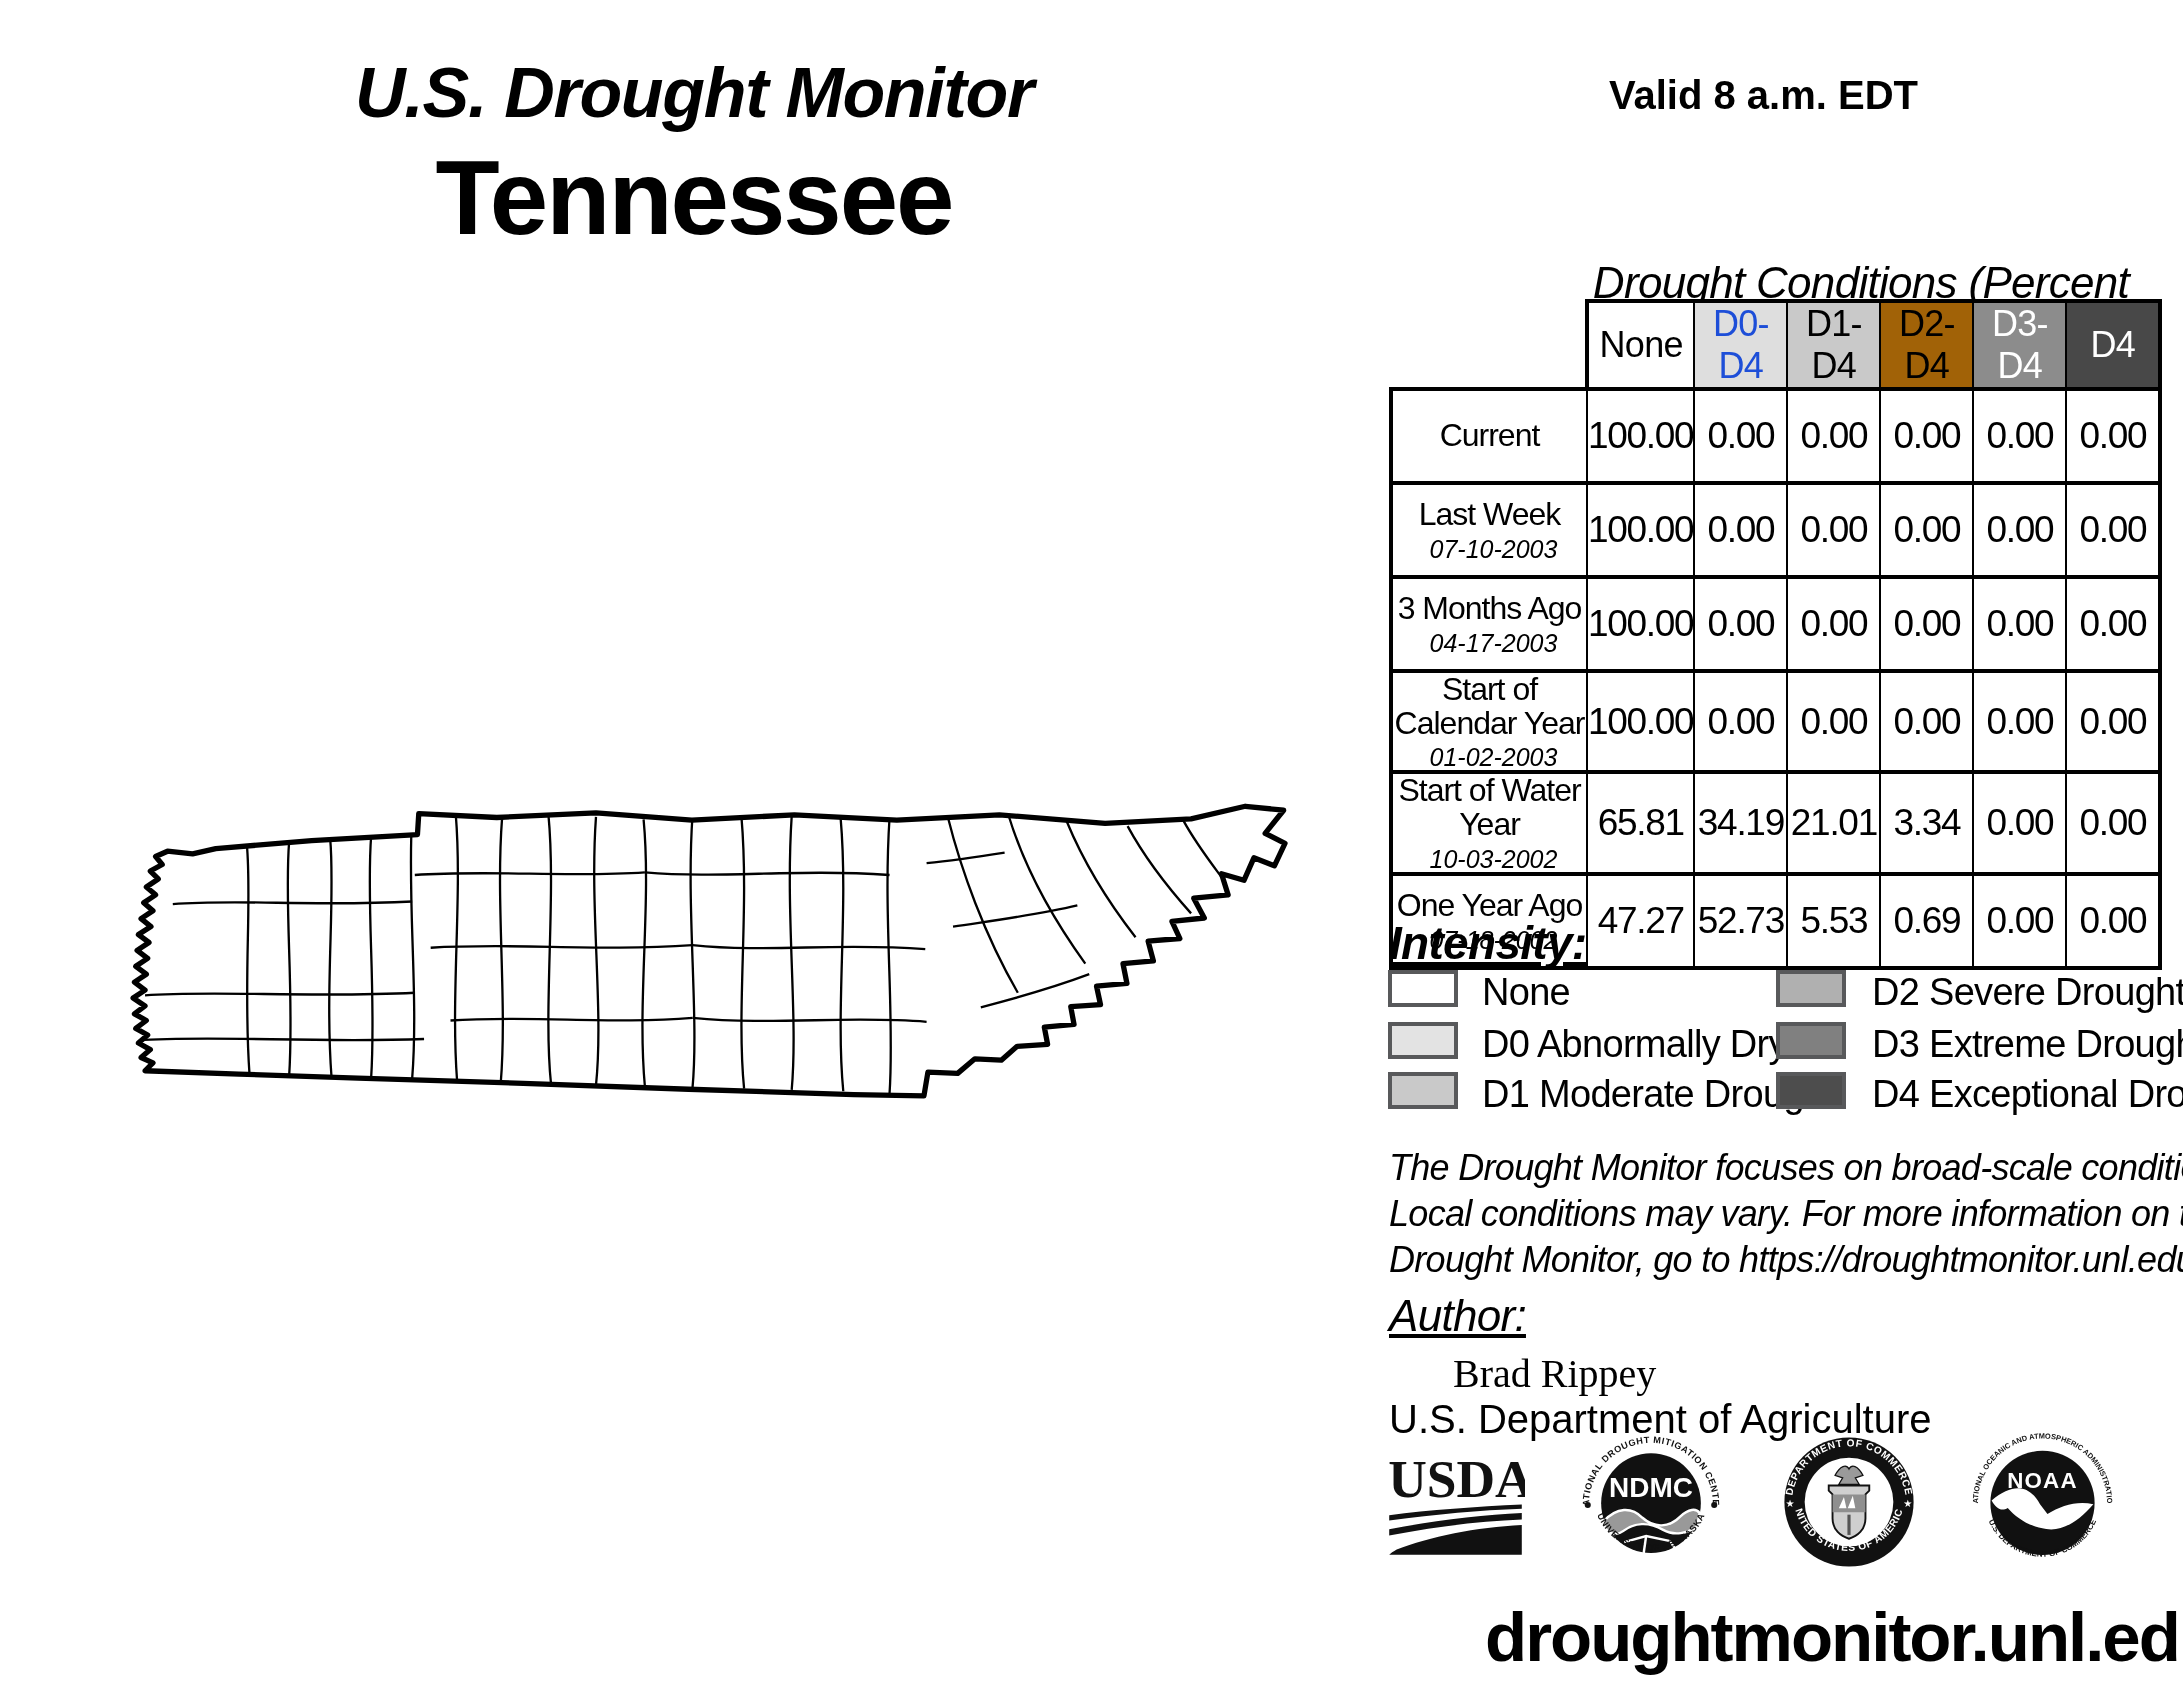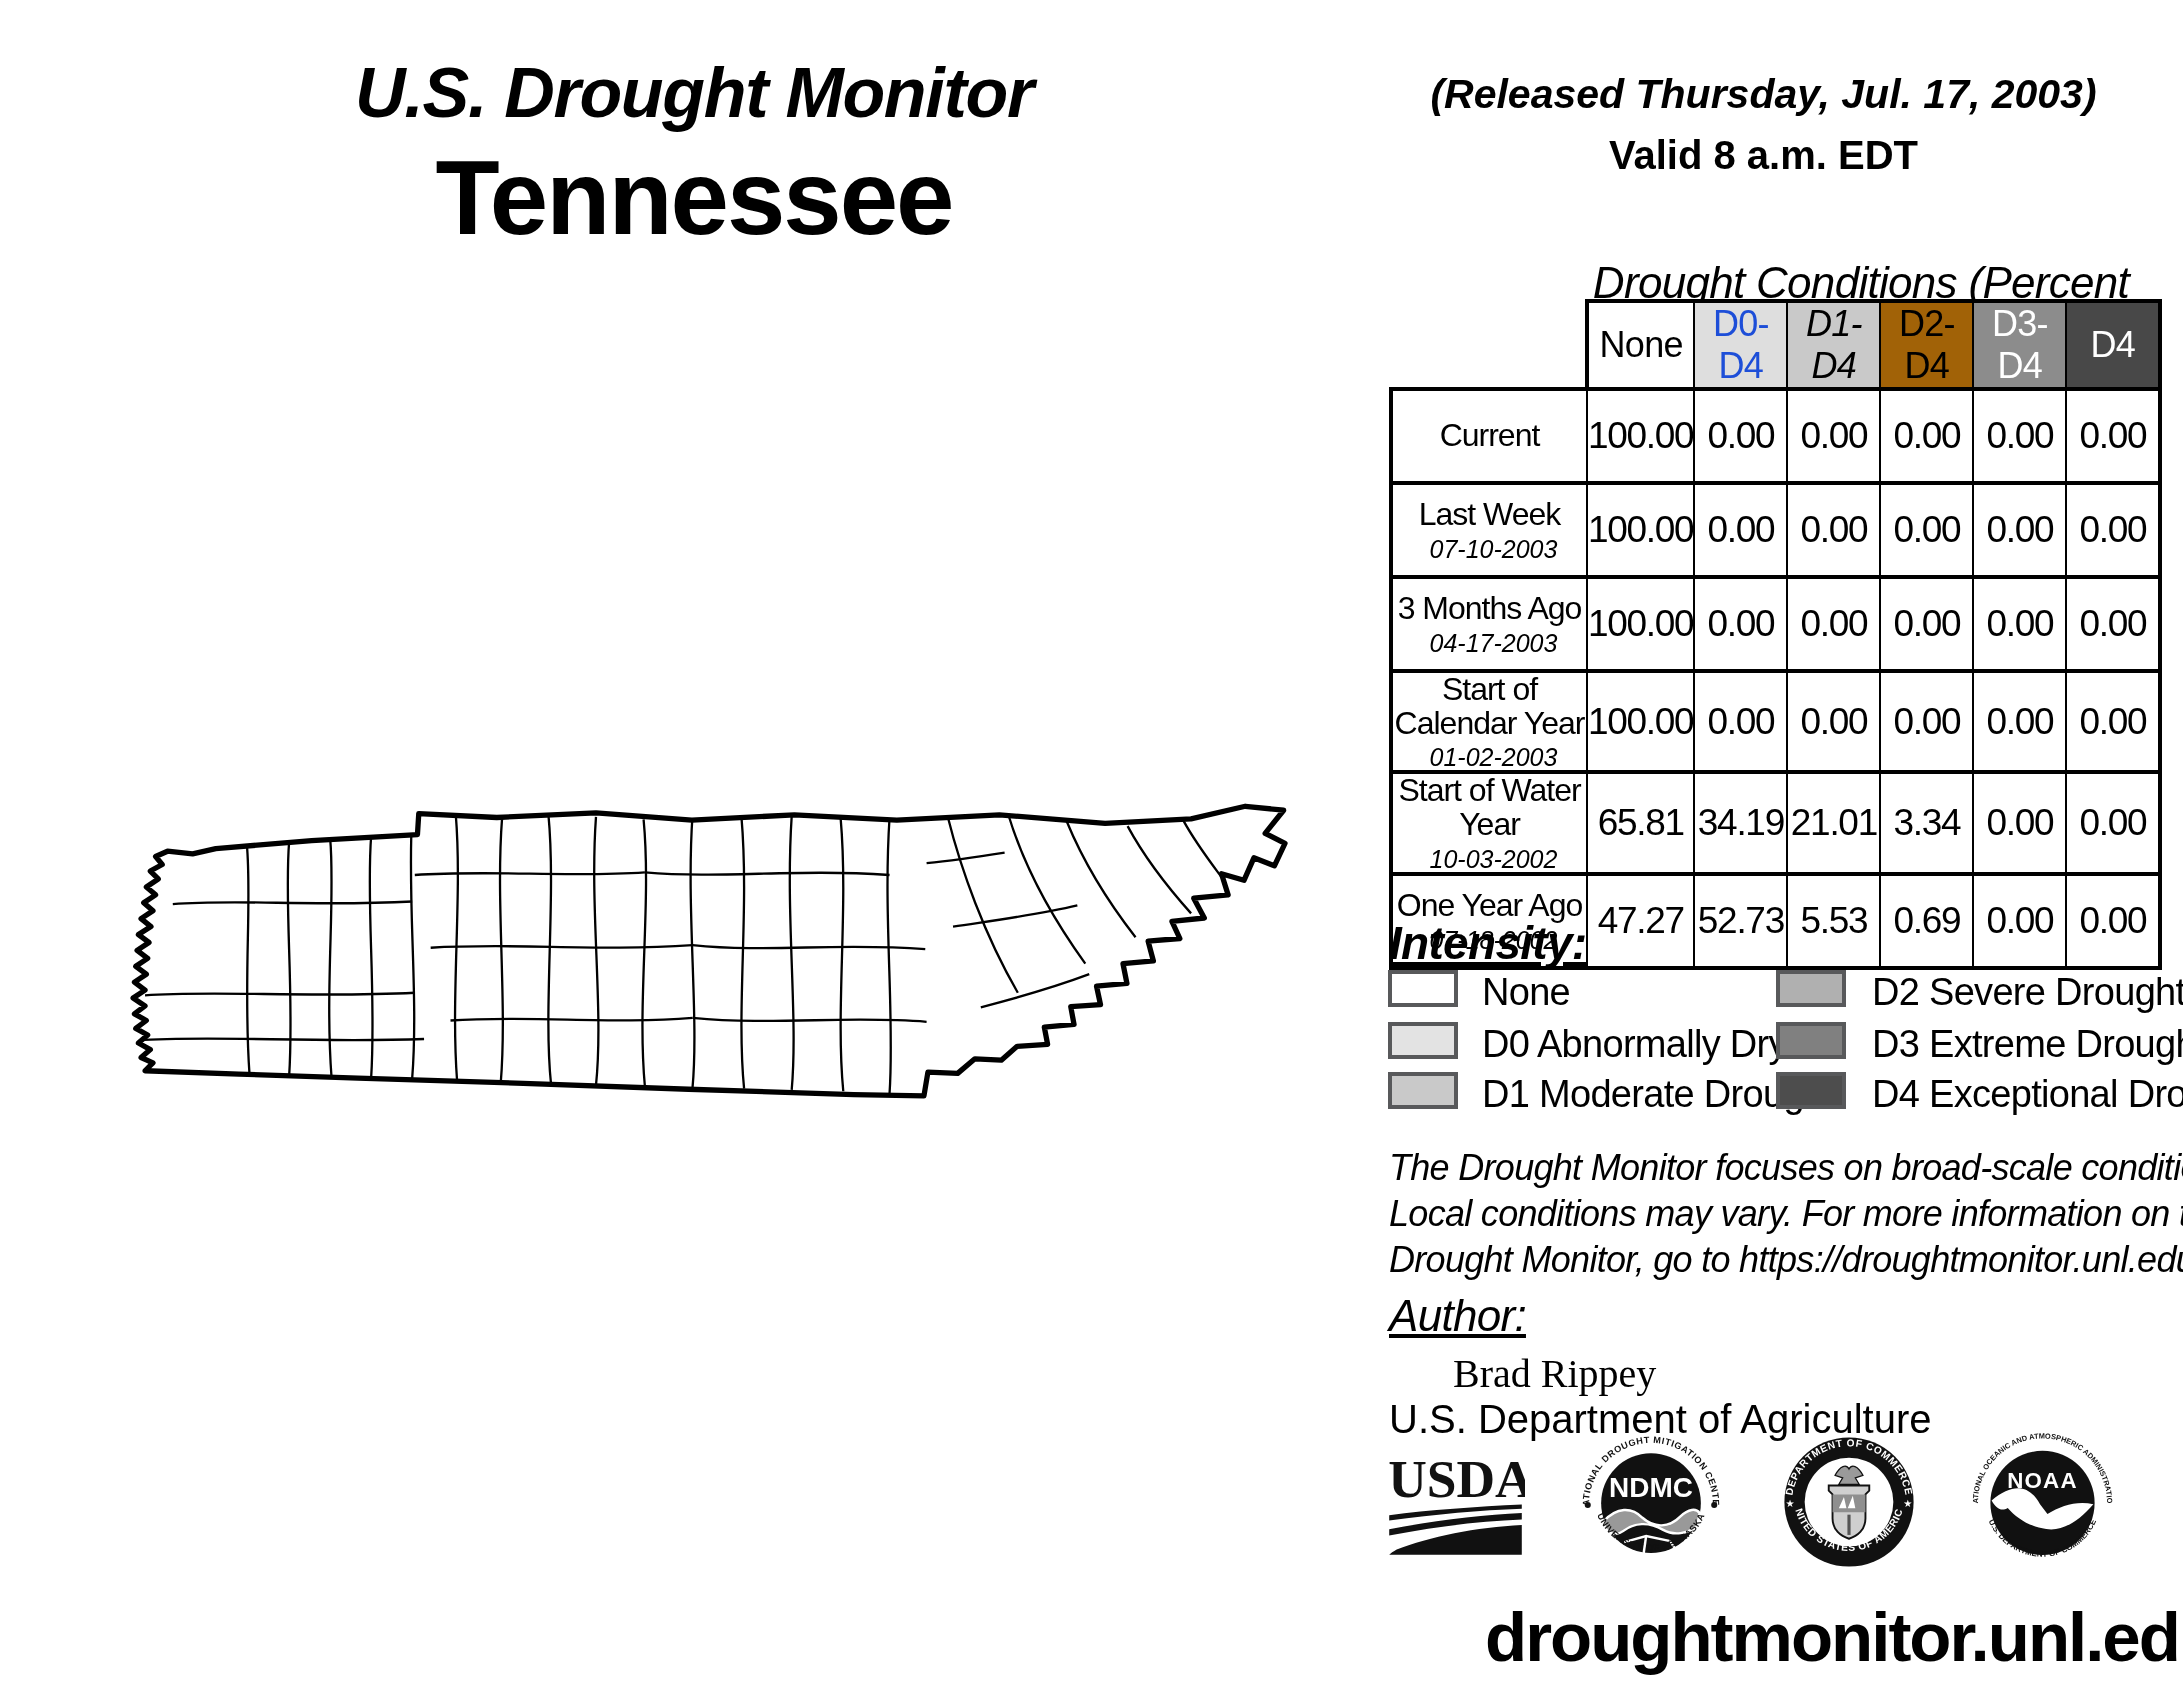--- a/index.html
+++ b/index.html
@@ -34,21 +34,21 @@
   .dm-table tr.body th, .dm-table tr.body td { border-top-width:4.6px; height:90px; }
   .dm-table tr.last th, .dm-table tr.last td { border-bottom-width:4.6px; }
   .dm-table tr.body th.rowlabel { border-left-width:4.6px; width:193px; text-align:center;
         vertical-align:middle; line-height:1.05; }
   .rowlabel .lbl { font-size:32px; font-weight:normal; letter-spacing:-1px; display:block; }
   .rowlabel .dt  { font-size:25px; font-weight:normal; font-style:italic; display:block; margin-top:4px;padding-left:8px; }
   .dm-table td.val { width:91px; text-align:center; vertical-align:middle;
                      font-size:37px; letter-spacing:-1.3px; }
   .h0 { background:#ffffff; color:#000; }
   .h1 { background:#dedede; color:#1d4ed8; }
-  .h2 { background:#c9c9c9; color:#000;font-style:italic; }
+  .h2 { background:#c9c9c9; color:#000; }
   .h3 { background:#a16207; color:#000; }
   .h4 { background:#8c8c8c; color:#fff; }
   .h5 { background:#484848; color:#fff; }
 
   
   .intensity-head { left:1389px; top:916px; font-size:46px; font-weight:bold; font-style:italic;
                     text-decoration:underline; letter-spacing:-0.7px; }
   .swatch { position:absolute; width:70px; height:37px; box-sizing:border-box;
             border:4px solid #58595b; }
   .legend-label { position:absolute; font-size:38px; letter-spacing:-0.7px; white-space:nowrap; }
@@ -74,21 +74,20 @@
 </style>
 </head>
 <body>
 
 <div class="abs title-block">
   <div class="title-main">U.S. Drought Monitor</div>
   <div class="title-region">Tennessee</div>
 </div>
 
 <div class="abs date-block">
-  <div class="date-released">(Released Thursday, Jul. 17, 2003)</div>
   <div class="date-valid">Valid 8 a.m. EDT</div>
 </div>
 
 <div class="abs tbl-caption">Drought Conditions (Percent Area)</div>
 
 <table class="abs dm-table">
   <colgroup>
     <col style="width:193px">
       <col style="width:91px">
       <col style="width:91px">

